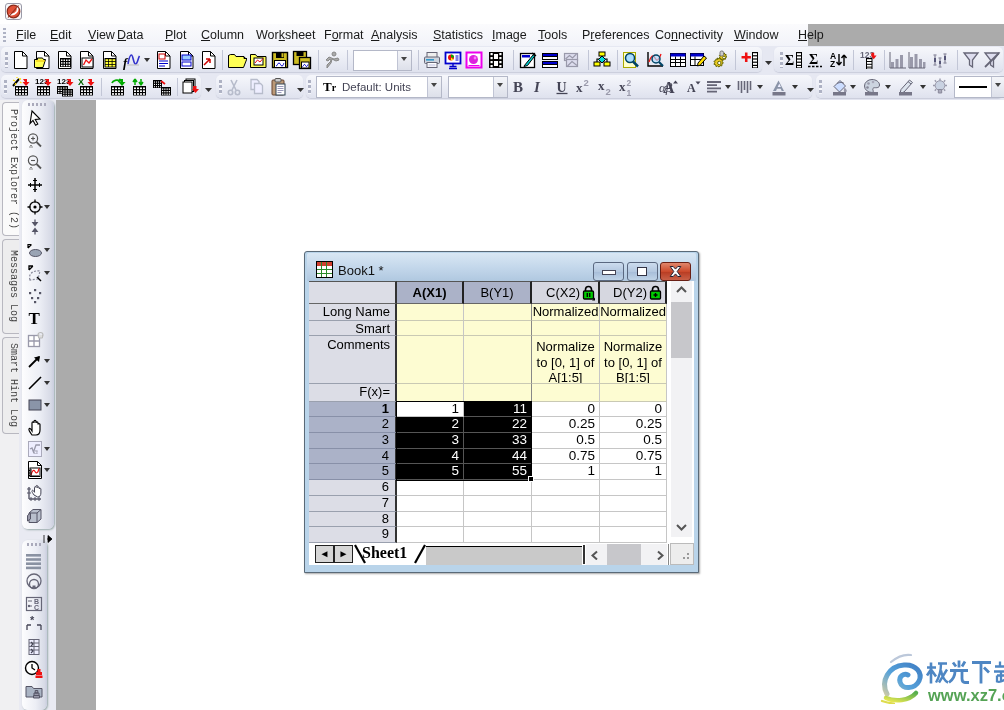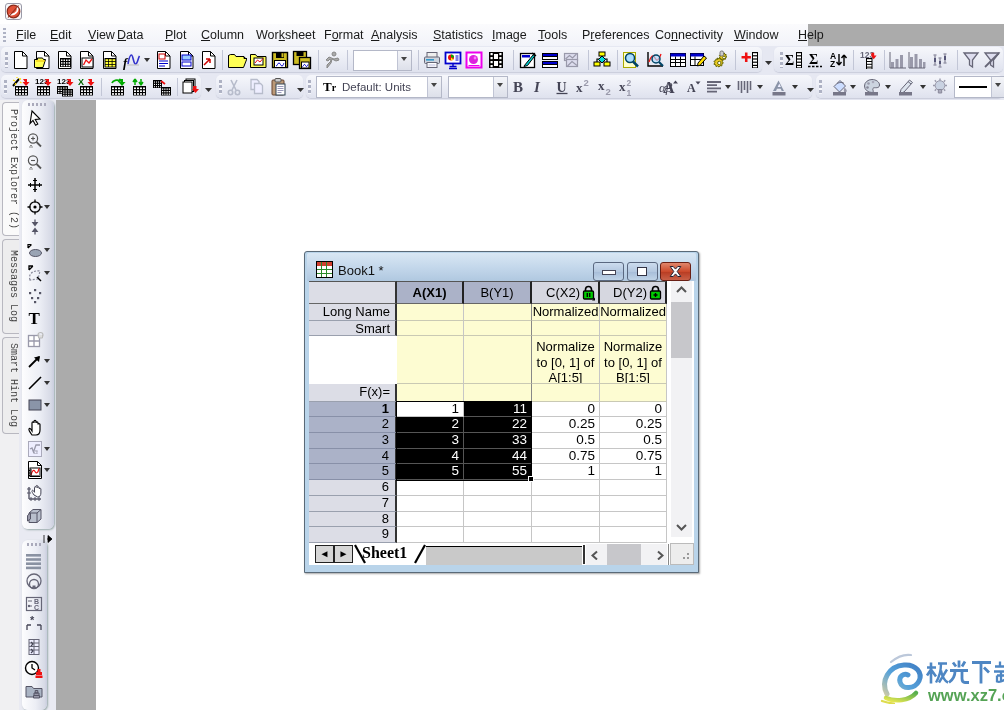--- a/index.html
+++ b/index.html
@@ -865,20 +865,21 @@
               <path d="M5.3 8v4M7.7 8v4" stroke="#000" stroke-width="1.4"></path>
               <path d="M10 14.5l3 0-0 -3z" fill="#000" transform="translate(0,1)"></path>
             </svg></span></div>
         <div class="cell" style="left: 291px; top: 0px; width: 67px; height: 23px; background: rgb(214, 215, 224); border-bottom: 1px solid rgb(102, 102, 102); border-right: 2px solid rgb(34, 34, 34); border-top: 1px solid rgb(85, 85, 85); text-align: right; font-weight: normal; font-size: 13px; line-height: 21px; padding-right: 18px; box-sizing: border-box;">D(Y2)<span><svg width="13" height="16" viewBox="0 0 13 16" style="position:absolute;right:3px;top:3px">
               <path d="M3.5 6V4.5a3 3 0 016 0V6" fill="none" stroke="#000" stroke-width="1.6"></path>
               <rect x="1.5" y="6" width="10" height="8" rx="1" fill="#0c0" stroke="#000" stroke-width="1.3"></rect>
               <path d="M6.5 8v4M4.5 10h4" stroke="#000" stroke-width="1.4"></path>
             </svg></span></div>
         <div class="cell" style="left: 0px; top: 23px; width: 88px; height: 16.5px; background: rgb(220, 221, 230); border-bottom: 1px solid rgb(154, 160, 174); border-right: 2px solid rgb(51, 51, 51); text-align: right; padding-right: 5px; box-sizing: border-box; font-size: 13px; line-height: 15px;">Long Name</div>
         <div class="cell" style="left: 0px; top: 39.5px; width: 88px; height: 15.5px; background: rgb(220, 221, 230); border-bottom: 1px solid rgb(154, 160, 174); border-right: 2px solid rgb(51, 51, 51); text-align: right; padding-right: 5px; box-sizing: border-box; font-size: 13px; line-height: 15px;">Smart</div>
+        <div class="cell" style="left: 0px; top: 55px; width: 88px; height: 47.5px; background: rgb(220, 221, 230); border-bottom: 1px solid rgb(154, 160, 174); border-right: 2px solid rgb(51, 51, 51); text-align: right; padding-right: 5px; box-sizing: border-box; font-size: 13px; line-height: 17px;">Comments</div>
         <div class="cell" style="left: 0px; top: 102.5px; width: 88px; height: 18px; background: rgb(220, 221, 230); border-bottom: 1px solid rgb(154, 160, 174); border-right: 2px solid rgb(51, 51, 51); text-align: right; padding-right: 5px; box-sizing: border-box; font-size: 13px; line-height: 15px;">F(x)=</div>
         <div class="cell" style="left: 0px; top: 120.5px; width: 88px; height: 15.5px; background: rgb(171, 178, 200); border-bottom: 1px solid rgb(136, 144, 168); border-right: 2px solid rgb(51, 51, 51); text-align: right; padding-right: 6px; box-sizing: border-box; font-size: 13px; line-height: 14px; font-weight: bold;">1</div>
         <div class="cell" style="left: 0px; top: 136px; width: 88px; height: 15.5px; background: rgb(171, 178, 200); border-bottom: 1px solid rgb(136, 144, 168); border-right: 2px solid rgb(51, 51, 51); text-align: right; padding-right: 6px; box-sizing: border-box; font-size: 13px; line-height: 14px;">2</div>
         <div class="cell" style="left: 0px; top: 151.5px; width: 88px; height: 16px; background: rgb(171, 178, 200); border-bottom: 1px solid rgb(136, 144, 168); border-right: 2px solid rgb(51, 51, 51); text-align: right; padding-right: 6px; box-sizing: border-box; font-size: 13px; line-height: 14px;">3</div>
         <div class="cell" style="left: 0px; top: 167.5px; width: 88px; height: 15.5px; background: rgb(171, 178, 200); border-bottom: 1px solid rgb(136, 144, 168); border-right: 2px solid rgb(51, 51, 51); text-align: right; padding-right: 6px; box-sizing: border-box; font-size: 13px; line-height: 14px;">4</div>
         <div class="cell" style="left: 0px; top: 183px; width: 88px; height: 16px; background: rgb(171, 178, 200); border-bottom: 1px solid rgb(136, 144, 168); border-right: 2px solid rgb(51, 51, 51); text-align: right; padding-right: 6px; box-sizing: border-box; font-size: 13px; line-height: 14px;">5</div>
         <div class="cell" style="left: 0px; top: 199px; width: 88px; height: 15.5px; background: rgb(220, 221, 230); border-bottom: 1px solid rgb(154, 160, 174); border-right: 2px solid rgb(51, 51, 51); text-align: right; padding-right: 6px; box-sizing: border-box; font-size: 13px; line-height: 14px;">6</div>
         <div class="cell" style="left: 0px; top: 214.5px; width: 88px; height: 16px; background: rgb(220, 221, 230); border-bottom: 1px solid rgb(154, 160, 174); border-right: 2px solid rgb(51, 51, 51); text-align: right; padding-right: 6px; box-sizing: border-box; font-size: 13px; line-height: 14px;">7</div>
         <div class="cell" style="left: 0px; top: 230.5px; width: 88px; height: 15.5px; background: rgb(220, 221, 230); border-bottom: 1px solid rgb(154, 160, 174); border-right: 2px solid rgb(51, 51, 51); text-align: right; padding-right: 6px; box-sizing: border-box; font-size: 13px; line-height: 14px;">8</div>
         <div class="cell" style="left: 0px; top: 246px; width: 88px; height: 15.5px; background: rgb(220, 221, 230); border-bottom: 1px solid rgb(154, 160, 174); border-right: 2px solid rgb(51, 51, 51); text-align: right; padding-right: 6px; box-sizing: border-box; font-size: 13px; line-height: 14px;">9</div>

